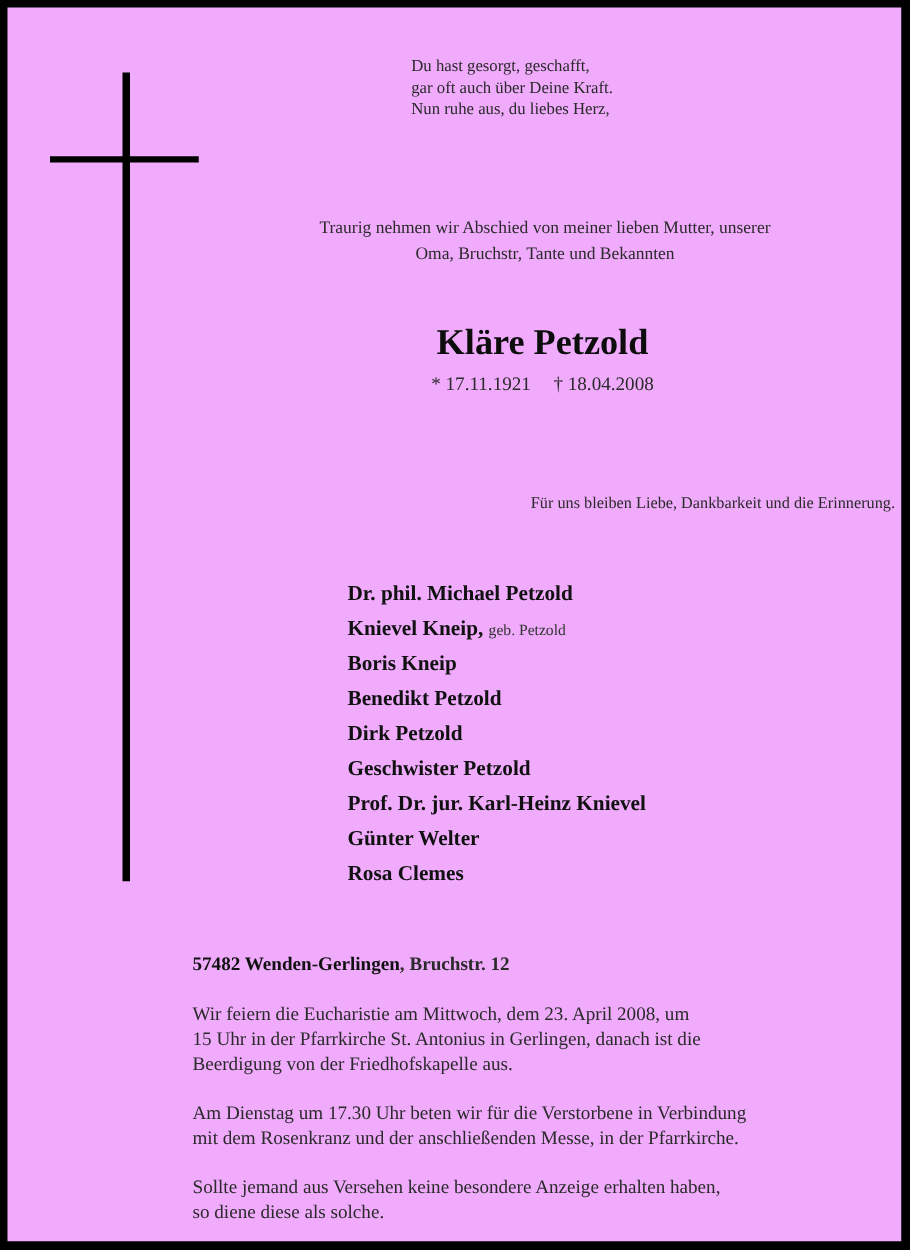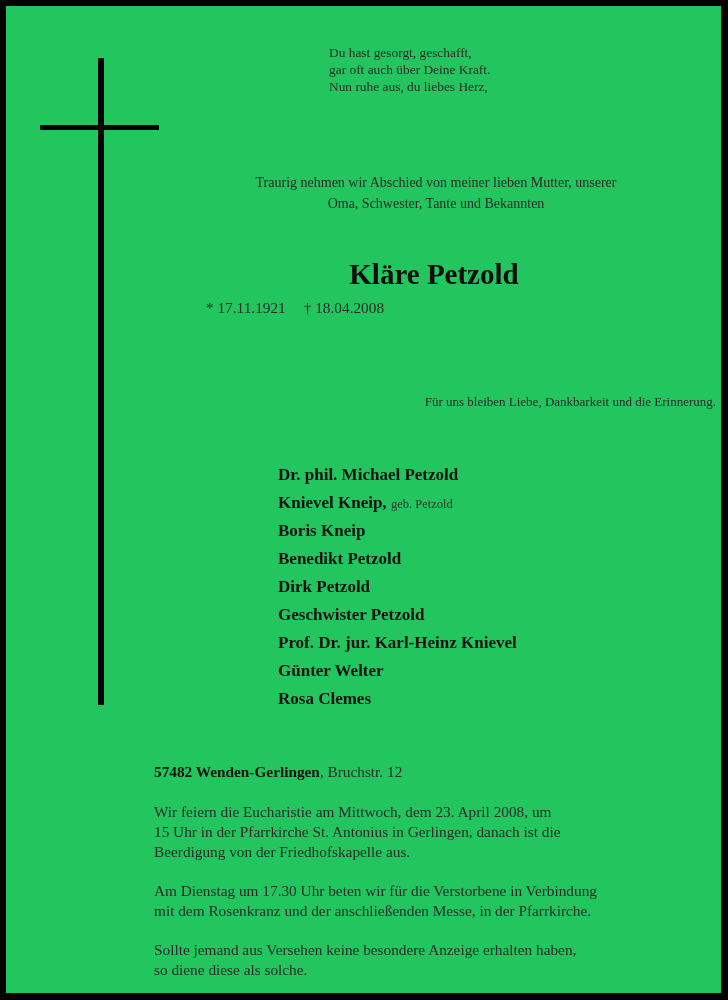--- a/index.html
+++ b/index.html
@@ -18,21 +18,21 @@
     .frame {
       position: absolute;
       left: 0;
       top: 0;
       width: 728px;
       height: 1000px;
       box-sizing: border-box;
       border: 6px solid #000;
       border-right-width: 7px;
       border-bottom-width: 7px;
-      background: #22c55e;
+      background: #f0abfc;
     }
     .cross-v {
       position: absolute;
       left: 92px;
       top: 52px;
       width: 6px;
       height: 647px;
       background: #000;
     }
     .cross-h {
@@ -73,20 +73,21 @@
       font-weight: bold;
       line-height: 42px;
       color: #0d0d0d;
       white-space: nowrap;
     }
     .dates {
       position: absolute;
       left: 200px;
       width: 456px;
       top: 292px;
+      text-align: center;
       font-size: 15.3px;
       line-height: 20px;
       color: #2a2a2a;
       white-space: nowrap;
     }
     .dates .gap { display: inline-block; width: 18px; }
     .motto {
       position: absolute;
       left: 150px;
       width: 560px;
@@ -123,41 +124,41 @@
       left: 148px;
       top: 756px;
       width: 560px;
       font-size: 15.3px;
       line-height: 20px;
       color: #2a2a2a;
     }
     .footer p {
       margin: 0 0 19px 0;
     }
-    .footer .address { margin-bottom: 20px; white-space: nowrap; }
+    .footer .address { margin-bottom: 20px; white-space: nowrap; font-weight: bold; }
     .footer .address b { color: #111; }
     .footer .line { white-space: nowrap; display: block; }
   </style>
 </head>
 <body>
 
 <div class="frame">
 
   <div class="cross-v"></div>
   <div class="cross-h"></div>
 
   <div class="verse">
     <div>Du hast gesorgt, geschafft,</div>
     <div>gar oft auch über Deine Kraft.</div>
     <div>Nun ruhe aus, du liebes Herz,</div>
   </div>
 
   <div class="intro">
     <div>Traurig nehmen wir Abschied von meiner lieben Mutter, unserer</div>
-    <div>Oma, Schwester, Tante und Bekannten</div>
+    <div>Oma, Bruchstr, Tante und Bekannten</div>
   </div>
 
   <div class="deceased-name">Kläre Petzold</div>
 
   <div class="dates">
     <span>* 17.11.1921</span><span class="gap"></span><span>† 18.04.2008</span>
   </div>
 
   <div class="motto">Für uns bleiben Liebe, Dankbarkeit und die Erinnerung.</div>
 

